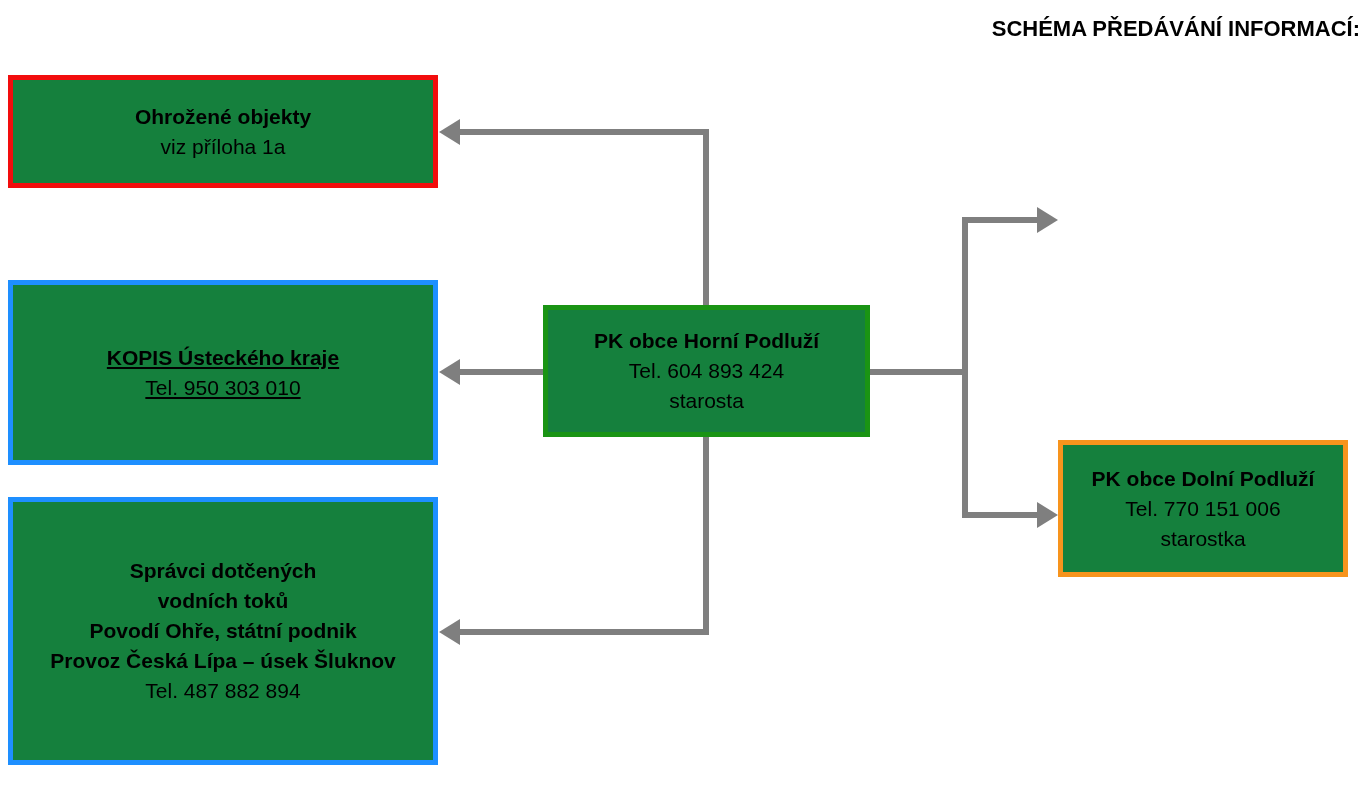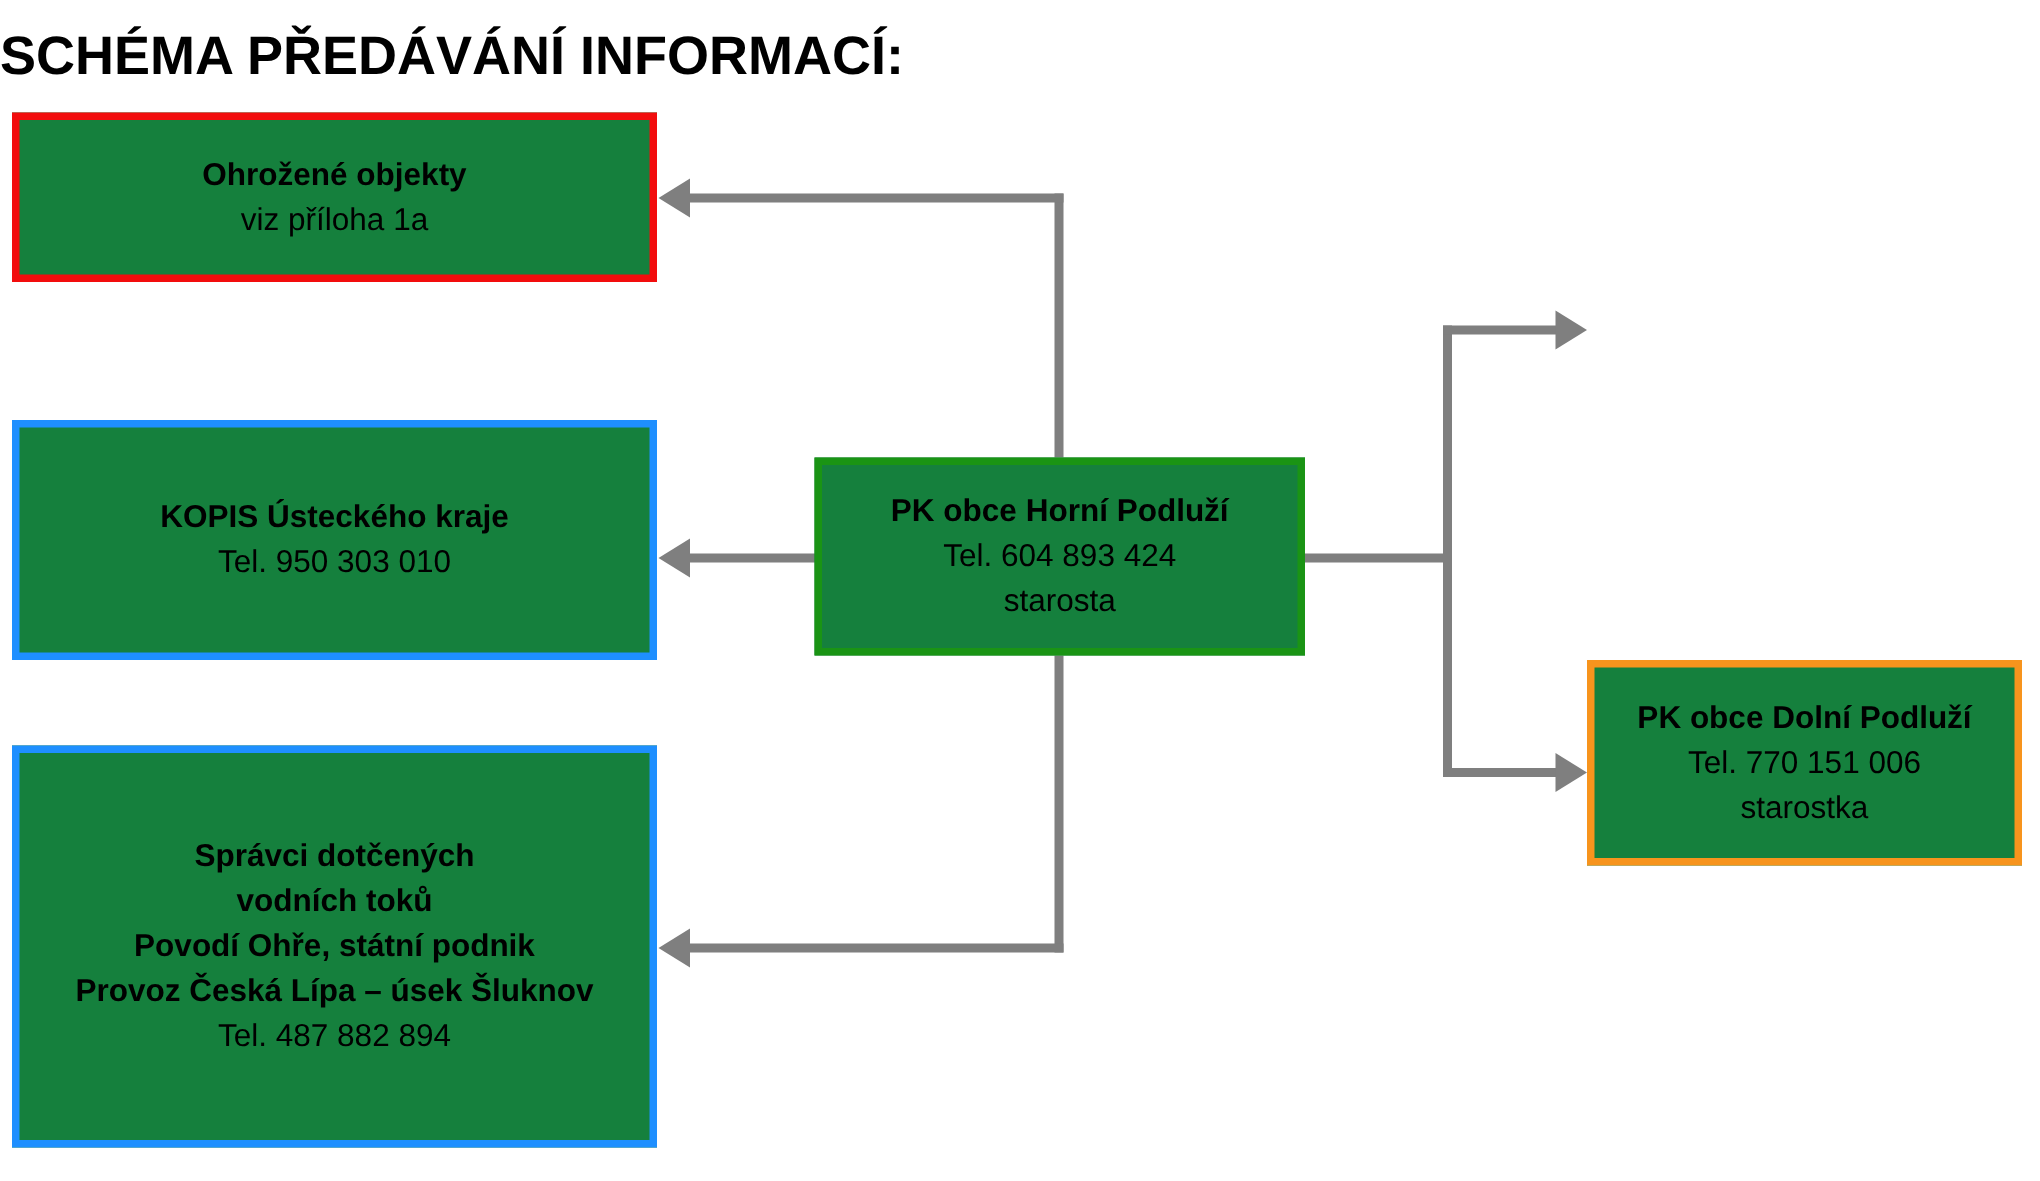--- a/index.html
+++ b/index.html
@@ -18,40 +18,40 @@
     font-family:"Liberation Sans", sans-serif;
     color:#000;
     overflow:hidden;
   }
   .title{
     position:absolute;
     top:16px;
     left:0;
     width:100%;
     margin:0;
-    text-align:left;
-    font-size:36px;
+    text-align:right;
+    font-size:22px;
     font-weight:bold;
     color:#000;
   }
   .box{
     position:absolute;
     box-sizing:border-box;
     background:#15803d;
     display:flex;
     flex-direction:column;
     justify-content:center;
     align-items:center;
     text-align:center;
     font-size:21px;
     line-height:30px;
   }
   .box .bold{font-weight:bold;}
   .box-ohrozene{left:8px; top:75px; width:430px; height:113px; border:5px solid var(--red);}
-  .box-kopis{left:8px; top:280px; width:430px; height:160px; border:5px solid var(--blue);}
+  .box-kopis{left:8px; top:280px; width:430px; height:185px; border:5px solid var(--blue);text-decoration:underline;}
   .box-spravci{left:8px; top:497px; width:430px; height:268px; border:5px solid var(--blue);}
   .box-center{left:543px; top:305px; width:327px; height:132px; border:5px solid var(--green);}
   .box-varnsdorf{left:1058px; top:140px; width:290px; height:162px; border:5px solid var(--orange);}
   .box-dolni{left:1058px; top:440px; width:290px; height:137px; border:5px solid var(--orange);}
 
   .line{position:absolute; background:var(--arrow);}
   .v-line-top{left:703px; top:129px; width:6px; height:176px;}
   .h-line-top{left:460px; top:129px; width:249px; height:6px;}
   .h-line-mid{left:460px; top:369px; width:85px; height:6px;}
   .v-line-bottom{left:703px; top:437px; width:6px; height:198px;}

